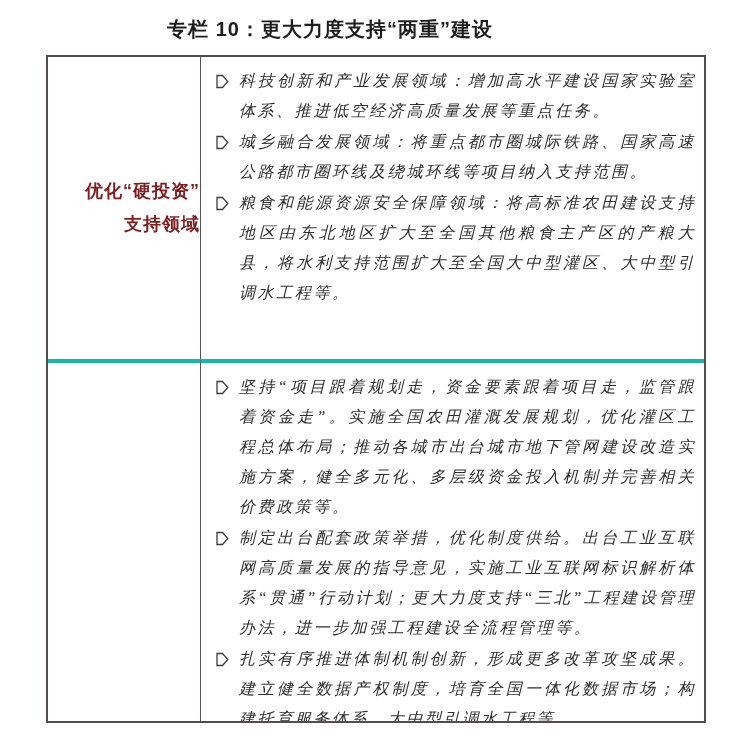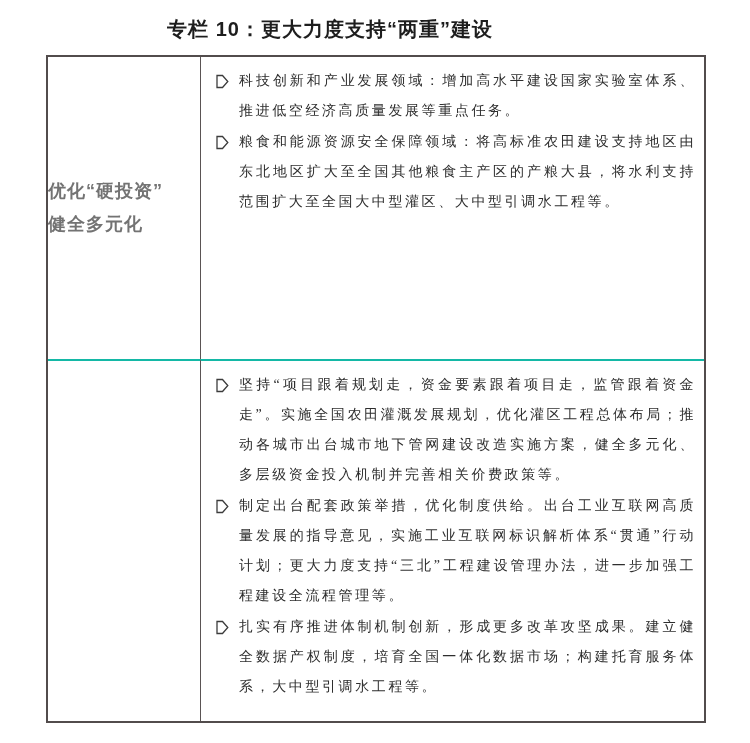--- a/index.html
+++ b/index.html
@@ -35,86 +35,95 @@
     grid-template-columns: 153px 1fr;
     grid-template-rows: 302px 1fr;
   }
   .cell {
     overflow: hidden;
   }
   .header-cell {
     border-right: 1px solid #5a5454;
     display: flex;
     flex-direction: column;
-    align-items: flex-start;
+    align-items: flex-end;
     justify-content: center;
     text-align: center;
     font-family: "Liberation Sans", "DejaVu Sans", sans-serif;
     font-weight: bold;
     font-size: 18px;
-    color: #737373;
+    color: #7f1d1d;
     line-height: 33px;
     letter-spacing: 1px;
   }
   .row-divider-top {
-    border-top: 2px solid #14b8a6;
+    border-top: 4px solid #14b8a6;
   }
   .content-cell {
     padding: 9px 6px 6px 4px;
   }
   .bullet-item {
     display: flex;
     align-items: flex-start;
     margin-bottom: 1px;
   }
   .bullet-icon-col {
     flex: 0 0 34px;
     display: flex;
     justify-content: center;
     padding-top: 7px;
   }
   .bullet-text {
     flex: 1;
-    font-size: 14px;
+    font-size: 16px;
     line-height: 30px;
     letter-spacing: 2.6px;
     text-align: justify;
     text-justify: inter-character;
     color: #2e2e2e;
     padding-right: 2px;
+    font-style: italic;
   }
   .arrow-svg {
     display: block;
   }
 </style>
 </head>
 <body>
 
 <div class="page">
 
   <div class="doc-title">专栏 10：更大力度支持“两重”建设</div>
 
   <div class="box-table">
 
     <div class="cell header-cell">
       <span>优化“硬投资”</span>
-      <span>健全多元化</span>
+      <span>支持领域</span>
     </div>
 
     <div class="cell content-cell">
 
       <div class="bullet-item">
         <span class="bullet-icon-col">
           <svg class="arrow-svg" width="14" height="17" viewBox="0 0 14 17">
             <polygon points="2,2.5 7.5,2.5 12.8,8.5 7.5,14.5 2,14.5" fill="none" stroke="#3c3c3c" stroke-width="1.3"></polygon>
           </svg>
         </span>
         <span class="bullet-text">科技创新和产业发展领域：增加高水平建设国家实验室体系、推进低空经济高质量发展等重点任务。</span>
       </div>
 
+      <div class="bullet-item">
+        <span class="bullet-icon-col">
+          <svg class="arrow-svg" width="14" height="17" viewBox="0 0 14 17">
+            <polygon points="2,2.5 7.5,2.5 12.8,8.5 7.5,14.5 2,14.5" fill="none" stroke="#3c3c3c" stroke-width="1.3"></polygon>
+          </svg>
+        </span>
+        <span class="bullet-text">城乡融合发展领域：将重点都市圈城际铁路、国家高速公路都市圈环线及绕城环线等项目纳入支持范围。</span>
+      </div>
 
 
       <div class="bullet-item">
         <span class="bullet-icon-col">
           <svg class="arrow-svg" width="14" height="17" viewBox="0 0 14 17">
             <polygon points="2,2.5 7.5,2.5 12.8,8.5 7.5,14.5 2,14.5" fill="none" stroke="#3c3c3c" stroke-width="1.3"></polygon>
           </svg>
         </span>
         <span class="bullet-text">粮食和能源资源安全保障领域：将高标准农田建设支持地区由东北地区扩大至全国其他粮食主产区的产粮大县，将水利支持范围扩大至全国大中型灌区、大中型引调水工程等。</span>
       </div>

